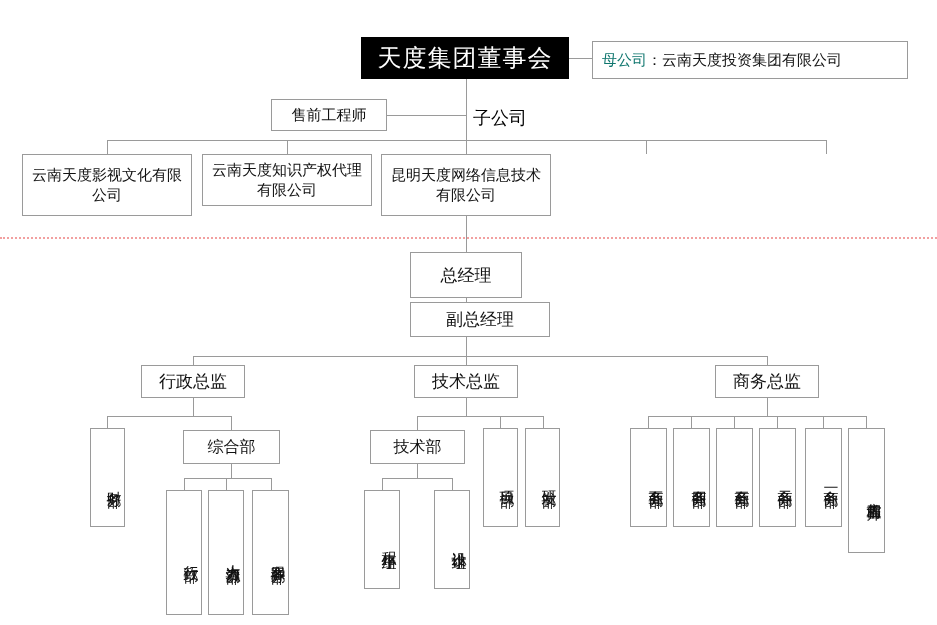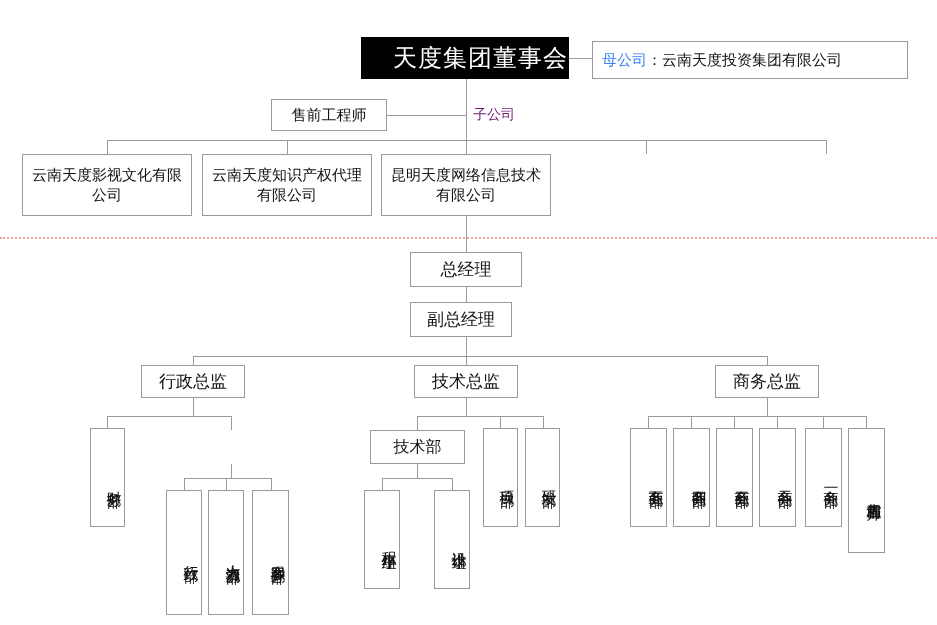--- a/index.html
+++ b/index.html
@@ -25,46 +25,45 @@
     font-size:15px;
     line-height:1.35;
     z-index:3;
   }
   .box.board{
     background:#000000;
     border:1px solid #000000;
     color:#ffffff;
     font-size:24px;
     letter-spacing:1px;
-    justify-content:flex-end;
   }
   .box.parent{
     font-size:15px;
     justify-content:flex-start;
     padding-left:9px;
   }
   .box.vert{
     writing-mode:vertical-rl;
     text-orientation:upright;
     align-items:flex-start;
     justify-content:center;
     padding-top:5px;
     letter-spacing:1px;
     font-size:15px;
   }
 
   
   .label{
     position:absolute;
-    font-size:14px;
-    color:#701a75;
+    font-size:18px;
+    color:#000000;
     z-index:4;
     white-space:nowrap;
   }
-  .red{color:#3b82f6;text-align:right;}
+  .red{color:#0f766e;text-align:right;}
   .blk{color:#111111;}
 
   
   .ln{position:absolute;background:#9a9a9a;z-index:1;}
   .ln.h{height:1px;}
   .ln.v{width:1px;}
 
   .divider{
     position:absolute;
     left:0;width:937px;height:0;
@@ -102,37 +101,37 @@
 
   <div class="ln v" style="left:107px;top:140px;height:14px;"></div>
   <div class="ln v" style="left:287px;top:140px;height:14px;"></div>
   <div class="ln v" style="left:466px;top:140px;height:14px;"></div>
   <div class="ln v" style="left:646px;top:140px;height:14px;"></div>
   <div class="ln v" style="left:826px;top:140px;height:14px;"></div>
 
   <div class="box" style="left:22px;top:154px;width:170px;height:62px;padding:0 6px;">
     <span>云南天度影视文化有限公司</span>
   </div>
-  <div class="box" style="left:202px;top:154px;width:170px;height:62px;padding:0 6px;">
+  <div class="box" style="left:202px;top:154px;width:170px;height:52px;padding:0 6px;">
     <span>云南天度知识产权代理有限公司</span>
   </div>
   <div class="box" style="left:381px;top:154px;width:170px;height:62px;padding:0 6px;">
     <span>昆明天度网络信息技术有限公司</span>
   </div>
 
   <div class="ln v" style="left:466px;top:216px;height:36px;"></div>
 
   <div class="divider" style="top:237px;"></div>
 
-  <div class="box" style="left:410px;top:252px;width:112px;height:35px;font-size:17px;">
+  <div class="box" style="left:410px;top:252px;width:112px;height:46px;font-size:17px;">
     <span>总经理</span>
   </div>
   <div class="ln v" style="left:466px;top:287px;height:15px;"></div>
 
-  <div class="box" style="left:410px;top:302px;width:102px;height:35px;font-size:17px;">
+  <div class="box" style="left:410px;top:302px;width:140px;height:35px;font-size:17px;">
     <span>副总经理</span>
   </div>
   <div class="ln v" style="left:466px;top:337px;height:19px;"></div>
 
   <div class="ln h" style="left:193px;top:356px;width:574px;"></div>
   <div class="ln v" style="left:193px;top:356px;height:9px;"></div>
   <div class="ln v" style="left:466px;top:356px;height:9px;"></div>
   <div class="ln v" style="left:767px;top:356px;height:9px;"></div>
 
   <div class="box" style="left:141px;top:365px;width:104px;height:33px;font-size:17px;">
@@ -147,20 +146,23 @@
 
   <div class="ln v" style="left:193px;top:398px;height:18px;"></div>
   <div class="ln h" style="left:107px;top:416px;width:125px;"></div>
   <div class="ln v" style="left:107px;top:416px;height:12px;"></div>
   <div class="ln v" style="left:231px;top:416px;height:14px;"></div>
 
   <div class="box vert" style="left:90px;top:428px;width:35px;height:99px;">
     <span>财务部</span>
   </div>
 
+  <div class="box" style="left:183px;top:430px;width:97px;height:34px;font-size:16px;">
+    <span>综合部</span>
+  </div>
 
   <div class="ln v" style="left:231px;top:464px;height:14px;"></div>
   <div class="ln h" style="left:184px;top:478px;width:87px;"></div>
   <div class="ln v" style="left:184px;top:478px;height:12px;"></div>
   <div class="ln v" style="left:226px;top:478px;height:12px;"></div>
   <div class="ln v" style="left:271px;top:478px;height:12px;"></div>
 
   <div class="box vert" style="left:166px;top:490px;width:36px;height:125px;">
     <span>行政部</span>
   </div>

